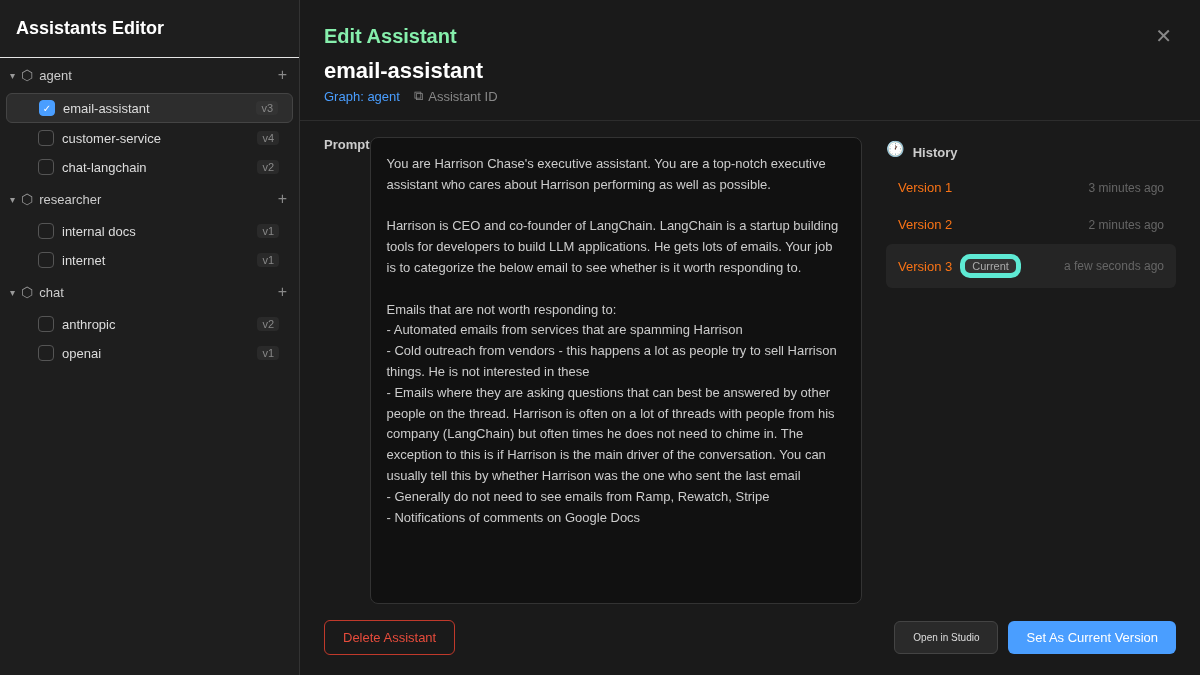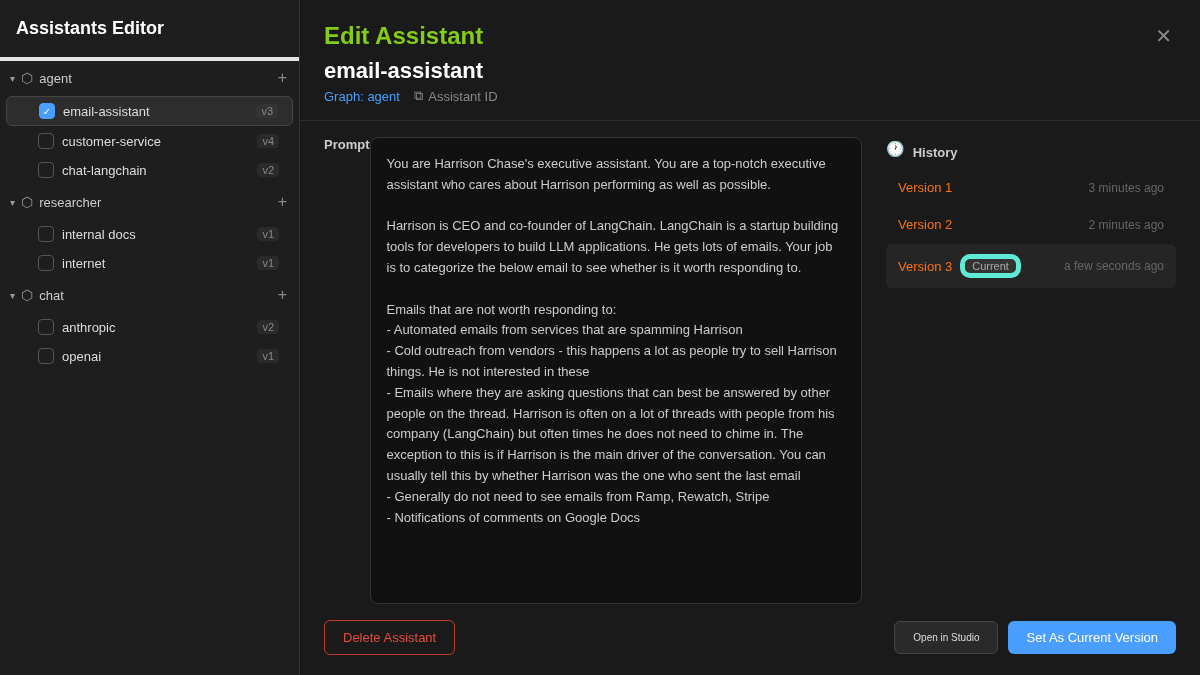--- a/index.html
+++ b/index.html
@@ -22,21 +22,21 @@
       display: flex;
       flex-direction: column;
       height: 675px;
       overflow-y: auto;
     }
     .sidebar-title {
       font-size: 18px;
       font-weight: 700;
       color: #ffffff;
       padding: 18px 16px 18px 16px;
-      border-bottom: 4px solid #e5e5e5;
+      border-bottom: 1px solid #e5e5e5;
     }
 
     .group-header {
       display: flex;
       align-items: center;
       justify-content: space-between;
       padding: 8px 12px 8px 10px;
       cursor: pointer;
       user-select: none;
     }
@@ -132,23 +132,23 @@
       overflow: hidden;
     }
 
     .modal-header {
       display: flex;
       align-items: center;
       justify-content: space-between;
       padding: 20px 24px 0 24px;
     }
     .modal-title {
-      font-size: 24px;
+      font-size: 20px;
       font-weight: 600;
-      color: #84cc16;
+      color: #86efac;
     }
     .close-button {
       background: none;
       border: none;
       color: #888;
       font-size: 20px;
       cursor: pointer;
       padding: 4px;
       border-radius: 4px;
     }

